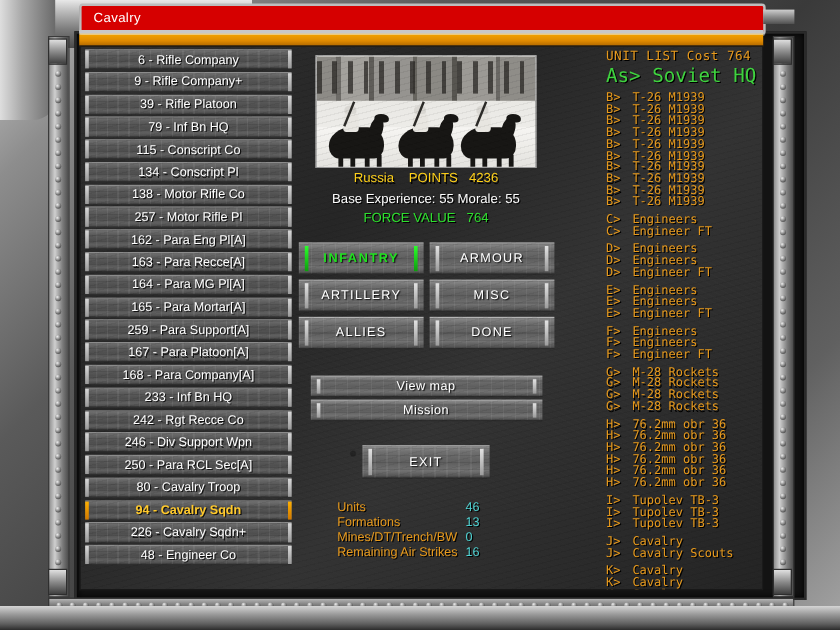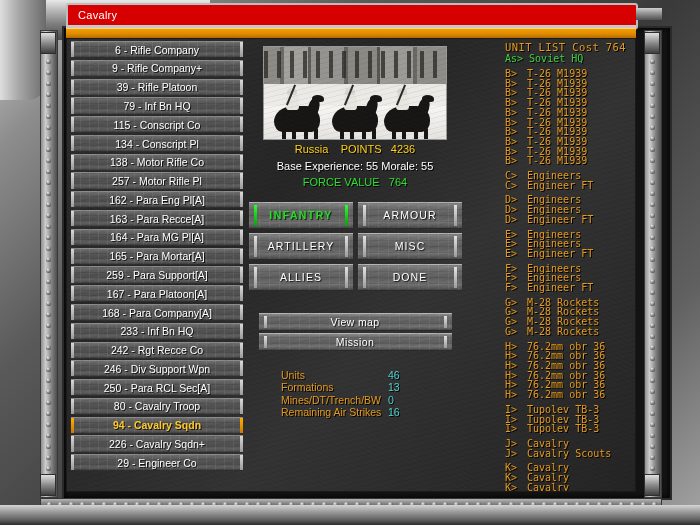--- a/index.html
+++ b/index.html
@@ -159,21 +159,21 @@
   
   .stats{margin-top:18px;margin-left:32px;}
   .srow{display:flex;font-size:10.5px;line-height:12.6px;text-shadow:1px 1px 0 #000;}
   .srow .k{color:#e89a1c;width:107px;white-space:nowrap;}
   .srow .v{color:#4fd4d4;}
 
   
   .unitcol{position:absolute;left:438px;top:2px;width:126px;}
   .ul-head{color:#e89a1c;font-size:10.5px;letter-spacing:.4px;text-shadow:1px 1px 0 #000;
       font-family:"DejaVu Sans Mono", monospace;white-space:nowrap;}
-  .ul-hq{color:#3fd43f;font-size:10px;text-shadow:1px 1px 0 #000;
+  .ul-hq{color:#3fd43f;font-size:16px;text-shadow:1px 1px 0 #000;
       font-family:"DejaVu Sans Mono", monospace;white-space:nowrap;}
   .ul-row{color:#e89a1c;font-size:10px;line-height:9.7px;text-shadow:1px 1px 0 #000;
       font-family:"DejaVu Sans Mono", monospace;white-space:nowrap;}
   .ul-row .tag{display:inline-block;width:22px;}
   .ul-gap{height:5px;}
 </style>
 </head>
 <body>
 
 <div id="app">
@@ -451,21 +451,21 @@
             <span class="lbl">94 - Cavalry Sqdn</span>
             <span class="edgeR"></span>
           </div>
           <div class="frow">
             <span class="edgeL"></span>
             <span class="lbl">226 - Cavalry Sqdn+</span>
             <span class="edgeR"></span>
           </div>
           <div class="frow">
             <span class="edgeL"></span>
-            <span class="lbl">29 - Engineer Co</span>
+            <span class="lbl">48 - Engineer Co</span>
             <span class="edgeR"></span>
           </div>
         </div>
 
     </div>
 
     <div class="center">
       <div class="photo">
         <div class="sky"></div>
         <div class="bldgs"></div>
@@ -562,20 +562,27 @@
             <span class="t">View map</span>
             <span class="eR"></span>
           </div>
           <div class="btn">
             <span class="eL"></span>
             <span class="t">Mission</span>
             <span class="eR"></span>
           </div>
         </div>
 
+      <div class="exitwrap">
+        <div class="btn">
+          <span class="eL"></span>
+          <span class="t">EXIT</span>
+          <span class="eR"></span>
+        </div>
+      </div>
 
       <div class="stats" id="stats-block">
           <div class="srow">
             <span class="k">Units</span>
             <span class="v">46</span>
           </div>
           <div class="srow">
             <span class="k">Formations</span>
             <span class="v">13</span>
           </div>

